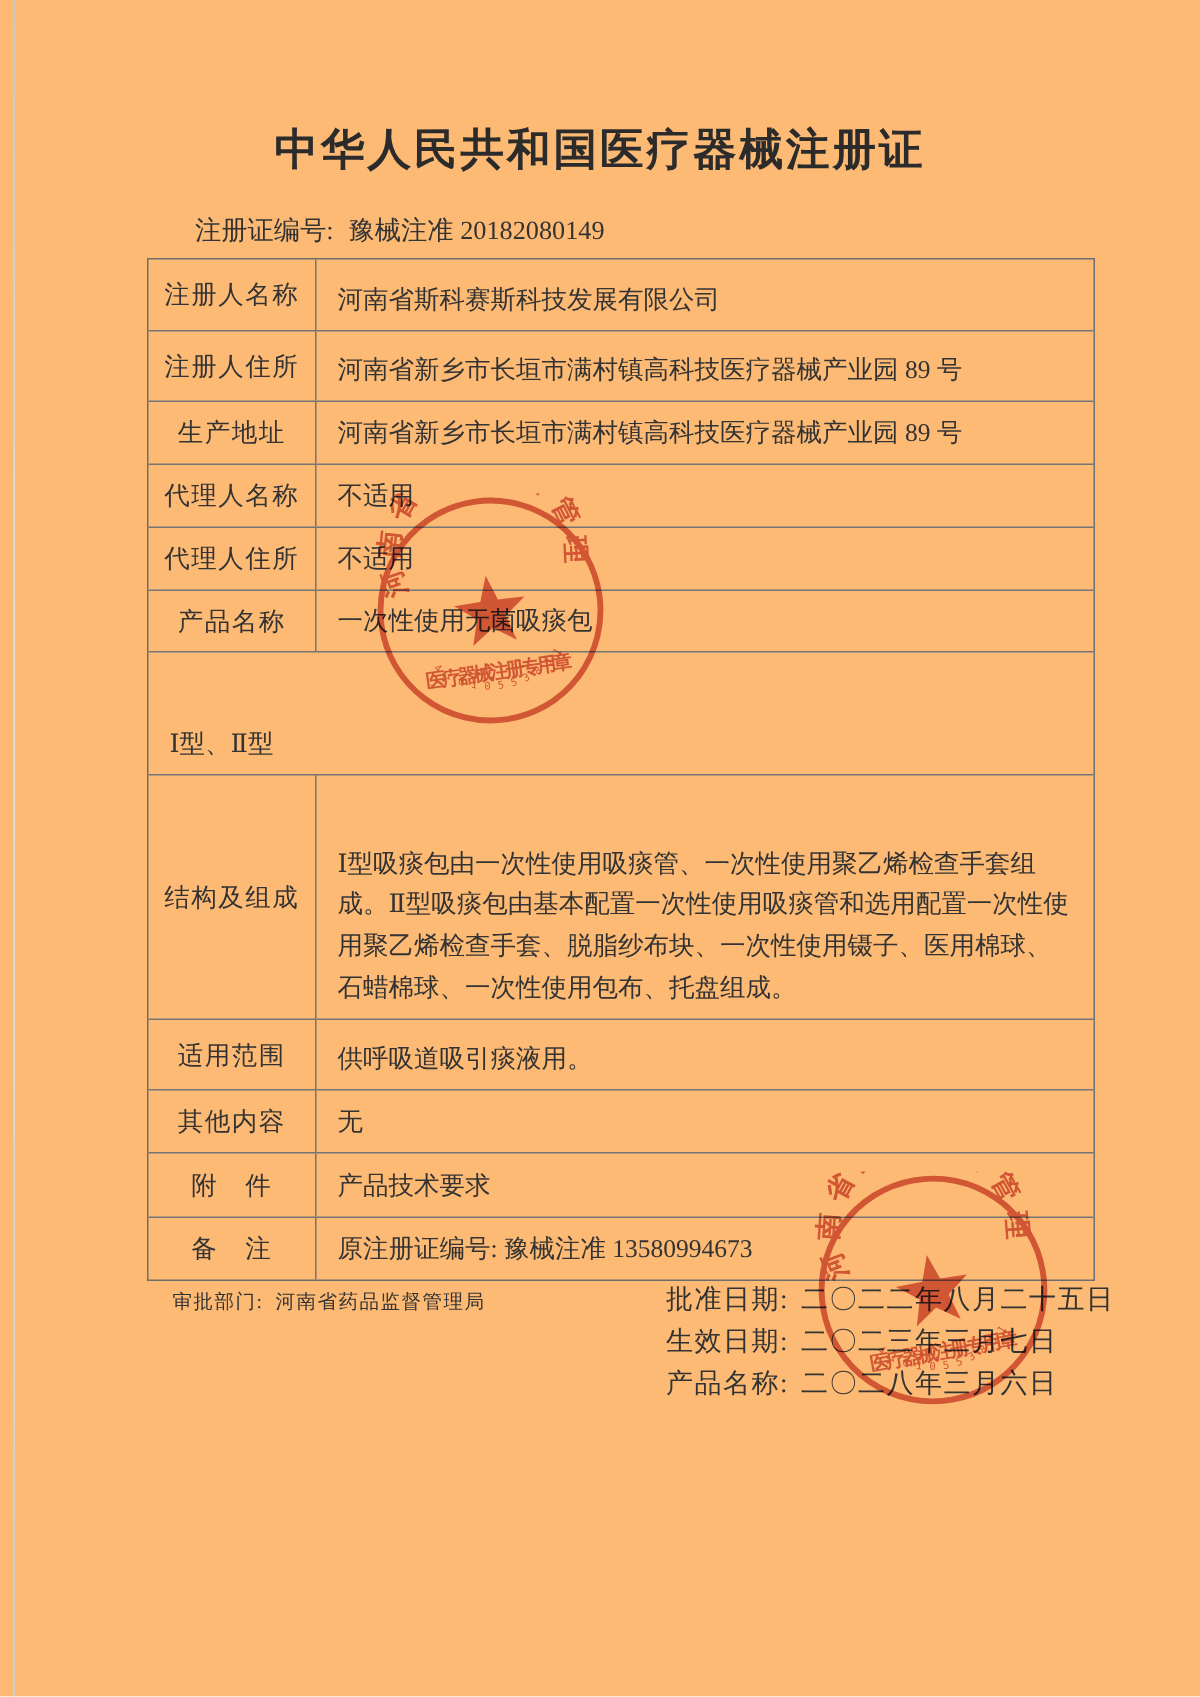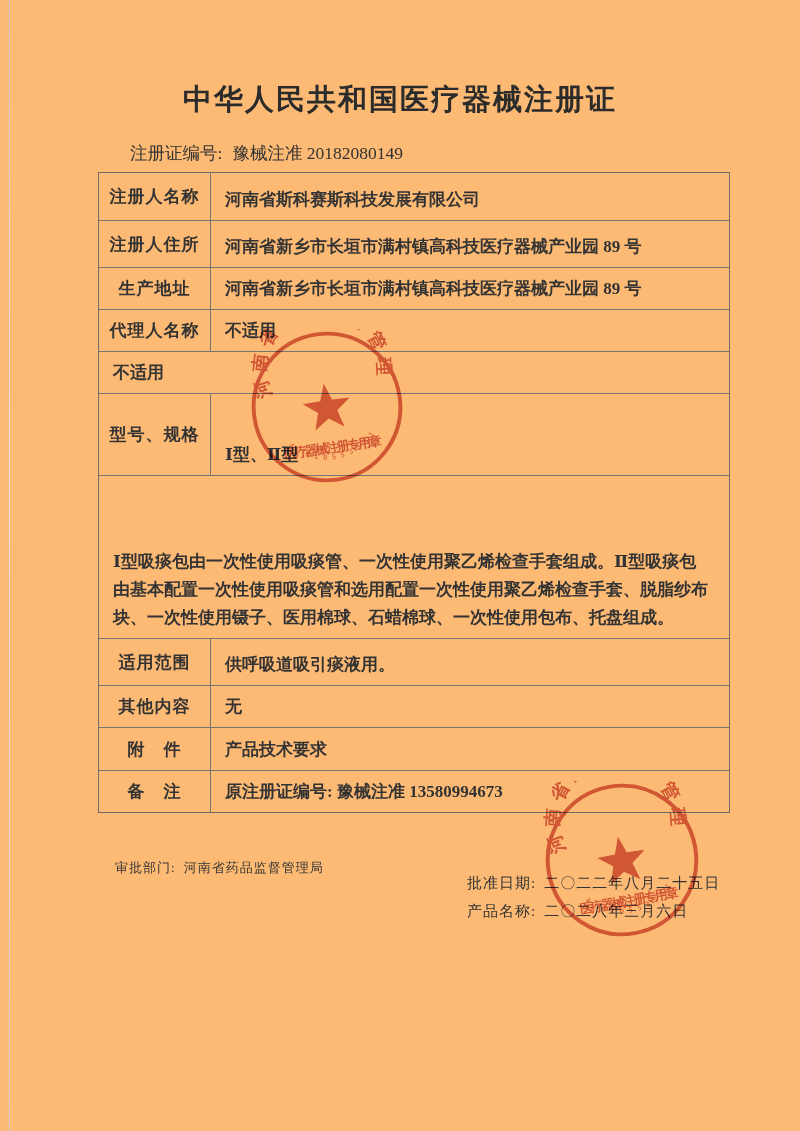--- a/index.html
+++ b/index.html
@@ -24,21 +24,20 @@
   }
   .reg-line {
     position:absolute; left:130px; top:141px;
     font-size:17.5px; color:#333;
   }
   .reg-line .lbl { margin-right:10px; }
   .cert-table {
     position:absolute; left:98px; top:172px; width:632px;
     border:1px solid #6e6e6e;
     background:transparent;
-    font-weight:bold;
   }
   .trow { display:flex; border-top:1px solid #757575; }
   .trow:first-child { border-top:none; }
   .h47 { height:47px; } .h42 { height:42px; } .h41 { height:41px; }
   .h82 { height:82px; } .h163 { height:163px; } .h43 { height:43px; }
   .tlabel {
     width:112px; flex:0 0 112px;
     border-right:1px solid #757575;
     display:flex; align-items:center; justify-content:center;
     font-size:17px; letter-spacing:1px; color:#333;
@@ -48,22 +47,22 @@
     flex:1; display:flex; align-items:flex-end;
     padding:6px 16px 6px 14px;
     font-size:17px; line-height:1.64; color:#333;
   }
   .footer-dept {
     position:absolute; left:115px; top:859px;
     font-size:13px; color:#333; letter-spacing:1px;
   }
   .footer-dept .lbl { margin-right:8px; }
   .dates {
-    position:absolute; left:467px; top:855px;
-    font-size:15px; color:#333;margin-top:17px;
+    position:absolute; left:444px; top:855px;
+    font-size:18px; color:#333;
   }
   .date-line { height:28px; line-height:22px; letter-spacing:1px; }
   .date-line .lbl { margin-right:8px; }
   .stamp {
     position:absolute;
     mix-blend-mode:multiply;
     opacity:0.82;
     pointer-events:none;
   }
   .stamp-mid { left:249px; top:329px; width:156px; height:156px; }
@@ -100,31 +99,38 @@
           <span>河南省新乡市长垣市满村镇高科技医疗器械产业园 89 号</span>
         </div>
     </div>
     <div class="trow h42">
       <div class="tlabel">代理人名称</div>
       <div class="tvalue">
           <span>不适用</span>
         </div>
     </div>
     <div class="trow h42">
+      <div class="tlabel">代理人住所</div>
       <div class="tvalue">
           <span>不适用</span>
         </div>
     </div>
+    <div class="trow h41">
+      <div class="tlabel">产品名称</div>
+      <div class="tvalue">
+          <span>一次性使用无菌吸痰包</span>
+        </div>
+    </div>
     <div class="trow h82">
-      <div class="tlabel">型号、规格</div>
       <div class="tvalue">
           <span>Ⅰ型、Ⅱ型</span>
         </div>
     </div>
     <div class="trow h163">
+      <div class="tlabel">结构及组成</div>
       <div class="tvalue">
           <span>Ⅰ型吸痰包由一次性使用吸痰管、一次性使用聚乙烯检查手套组成。Ⅱ型吸痰包由基本配置一次性使用吸痰管和选用配置一次性使用聚乙烯检查手套、脱脂纱布块、一次性使用镊子、医用棉球、石蜡棉球、一次性使用包布、托盘组成。</span>
         </div>
     </div>
     <div class="trow h47">
       <div class="tlabel">适用范围</div>
       <div class="tvalue">
           <span>供呼吸道吸引痰液用。</span>
         </div>
     </div>
@@ -148,20 +154,23 @@
     </div>
   </div>
 
   <div class="footer-dept">
     <span class="lbl">审批部门:</span><span>河南省药品监督管理局</span>
   </div>
 
   <div class="dates">
     <div class="date-line">
       <span class="lbl">批准日期:</span><span>二〇二二年八月二十五日</span>
+    </div>
+    <div class="date-line">
+      <span class="lbl">生效日期:</span><span>二〇二三年三月七日</span>
     </div>
     <div class="date-line">
       <span class="lbl">产品名称:</span><span>二〇二八年三月六日</span>
     </div>
   </div>
 
   <div class="stamp stamp-mid">
     <svg viewBox="0 0 200 200" width="100%" height="100%">
       <g transform="rotate(-8 100 100)">
         <circle cx="100" cy="100" r="94" fill="none" stroke="#c9564f" stroke-width="5"></circle>

